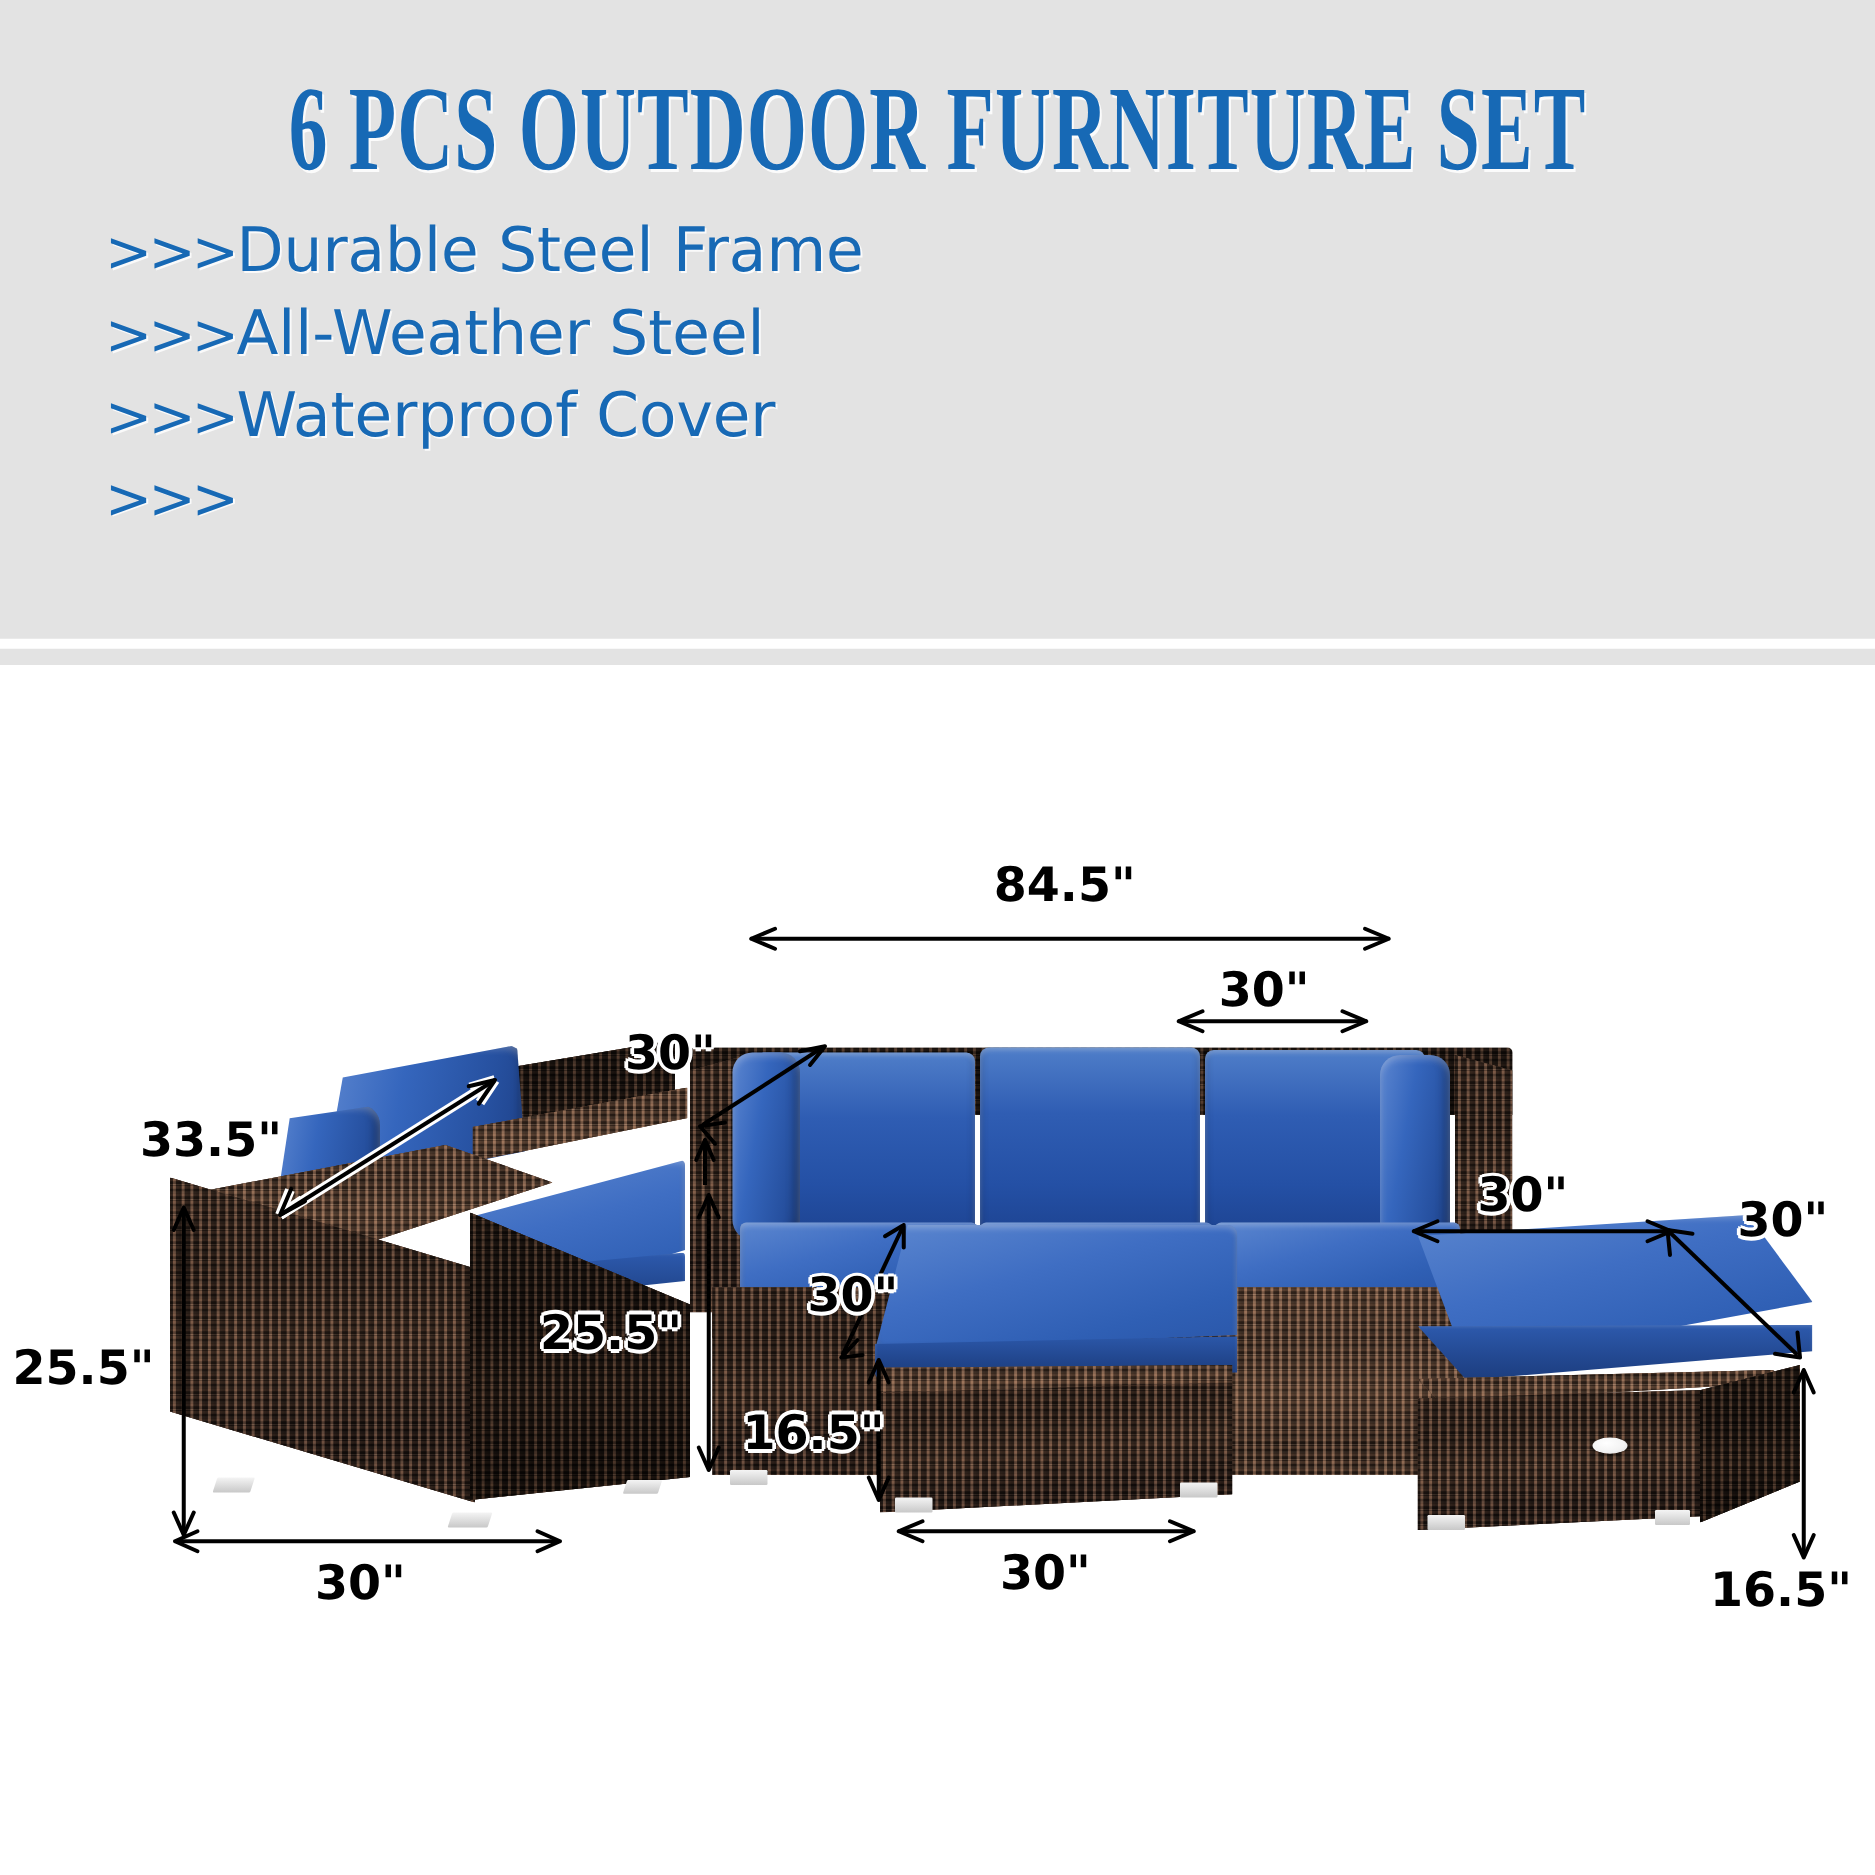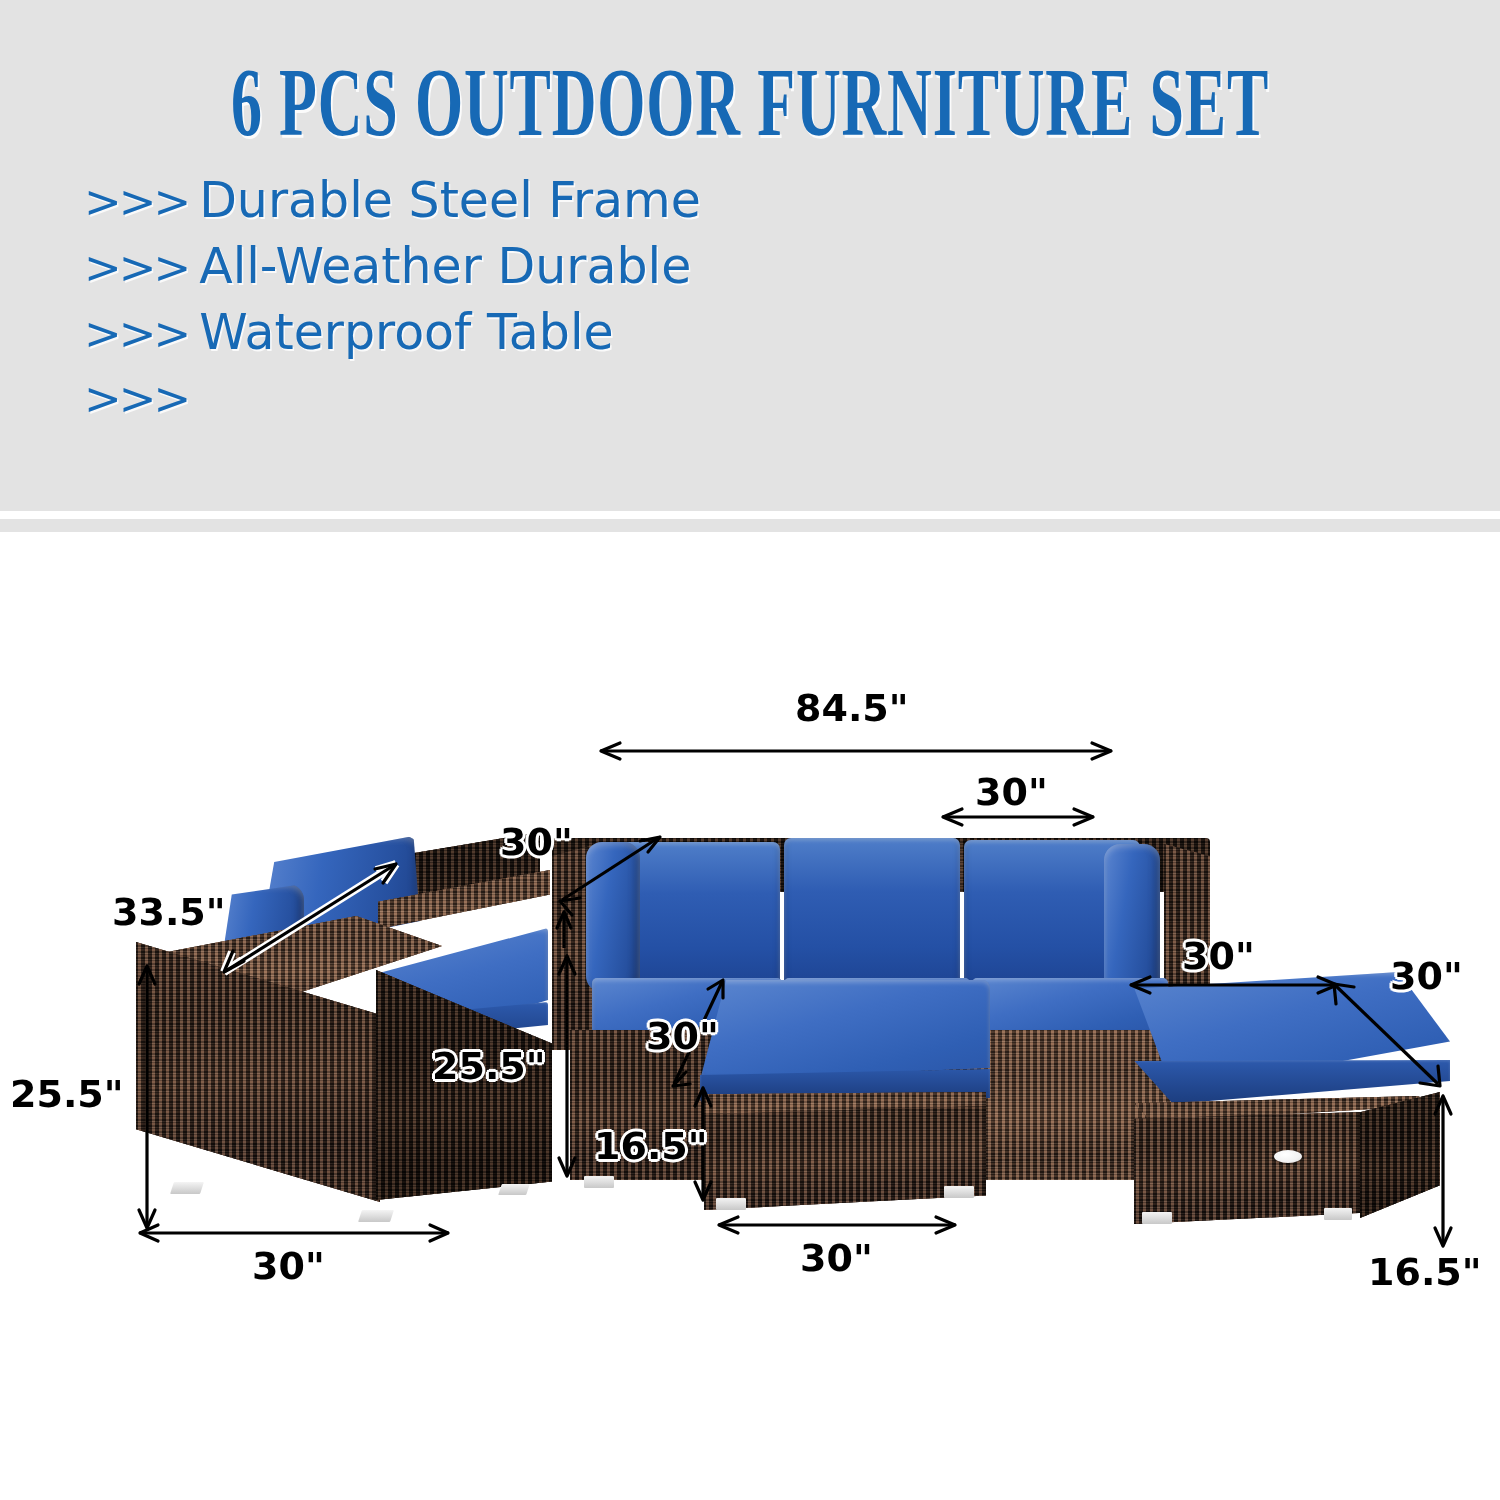--- a/index.html
+++ b/index.html
@@ -35,21 +35,21 @@
   .feat {
     display:flex; align-items:baseline;
     color:#1769b5;
     font-family:"DejaVu Sans", sans-serif;
     font-size:49px;
     line-height:65px;
     white-space:nowrap;
     text-shadow:1.5px 1.5px 0 rgba(255,255,255,.8);
   }
   .feat .chev { letter-spacing:-3px; font-size:45px; }
-  .feat .ftxt { margin-left:11px; }
+  .feat .ftxt { margin-left:1px; }
 
   
   #stripe {
     position:absolute; left:0; top:519px; width:1500px; height:13px;
     background:#e3e3e3;
   }
 
   
   #stage {
     position:absolute; left:0; top:532px; width:1500px; height:968px;
@@ -160,26 +160,26 @@
 
   <div id="features">
 
     <div class="feat">
       <span class="chev">&gt;&gt;&gt;</span>
       <span class="ftxt">Durable Steel Frame</span>
     </div>
 
     <div class="feat">
       <span class="chev">&gt;&gt;&gt;</span>
-      <span class="ftxt">All-Weather Durable</span>
+      <span class="ftxt">All-Weather Steel</span>
     </div>
 
     <div class="feat">
       <span class="chev">&gt;&gt;&gt;</span>
-      <span class="ftxt">Waterproof Table</span>
+      <span class="ftxt">Waterproof Cover</span>
     </div>
 
     <div class="feat">
       <span class="chev">&gt;&gt;&gt;</span>
     </div>
 
   </div>
 </div>
 
 <div id="stripe"></div>

